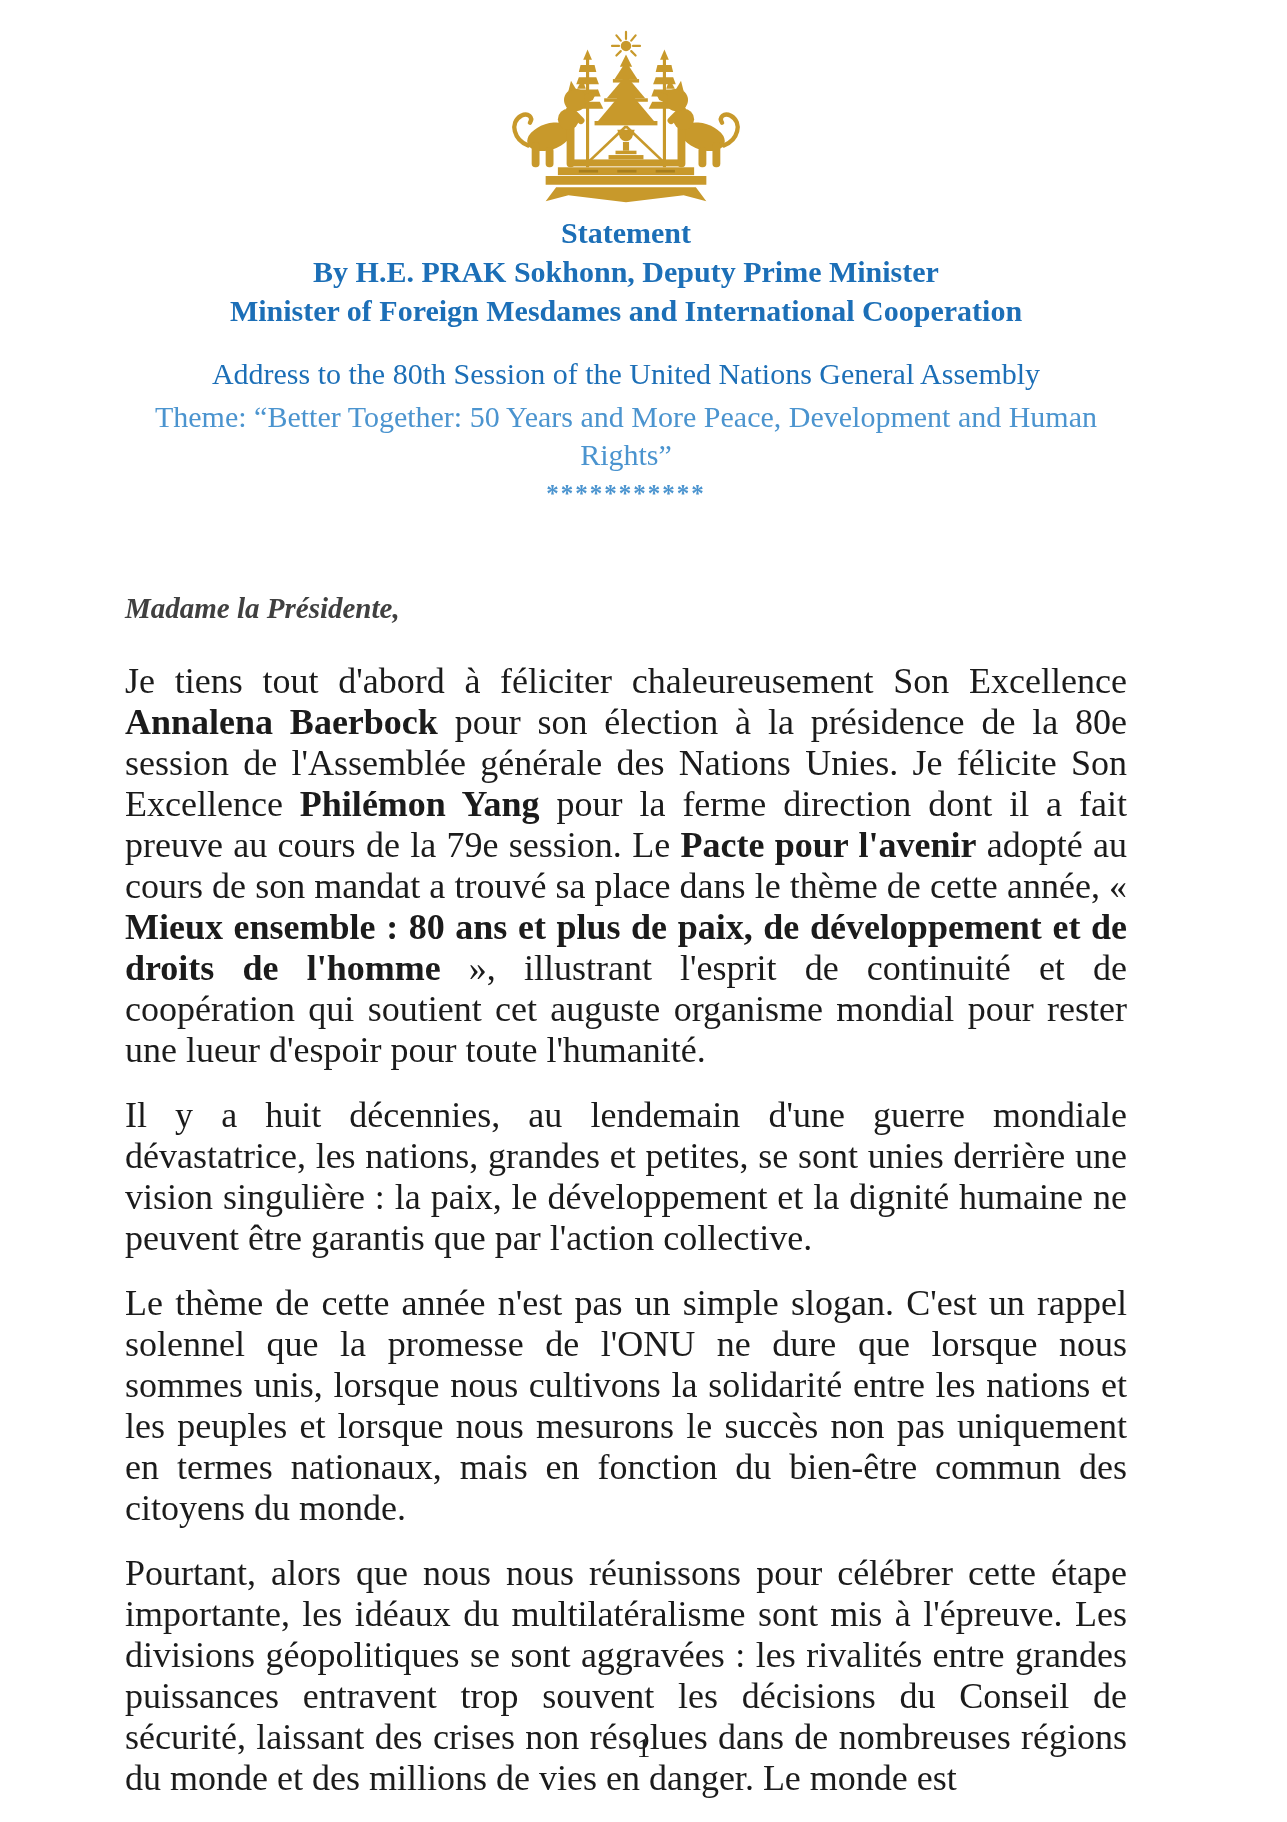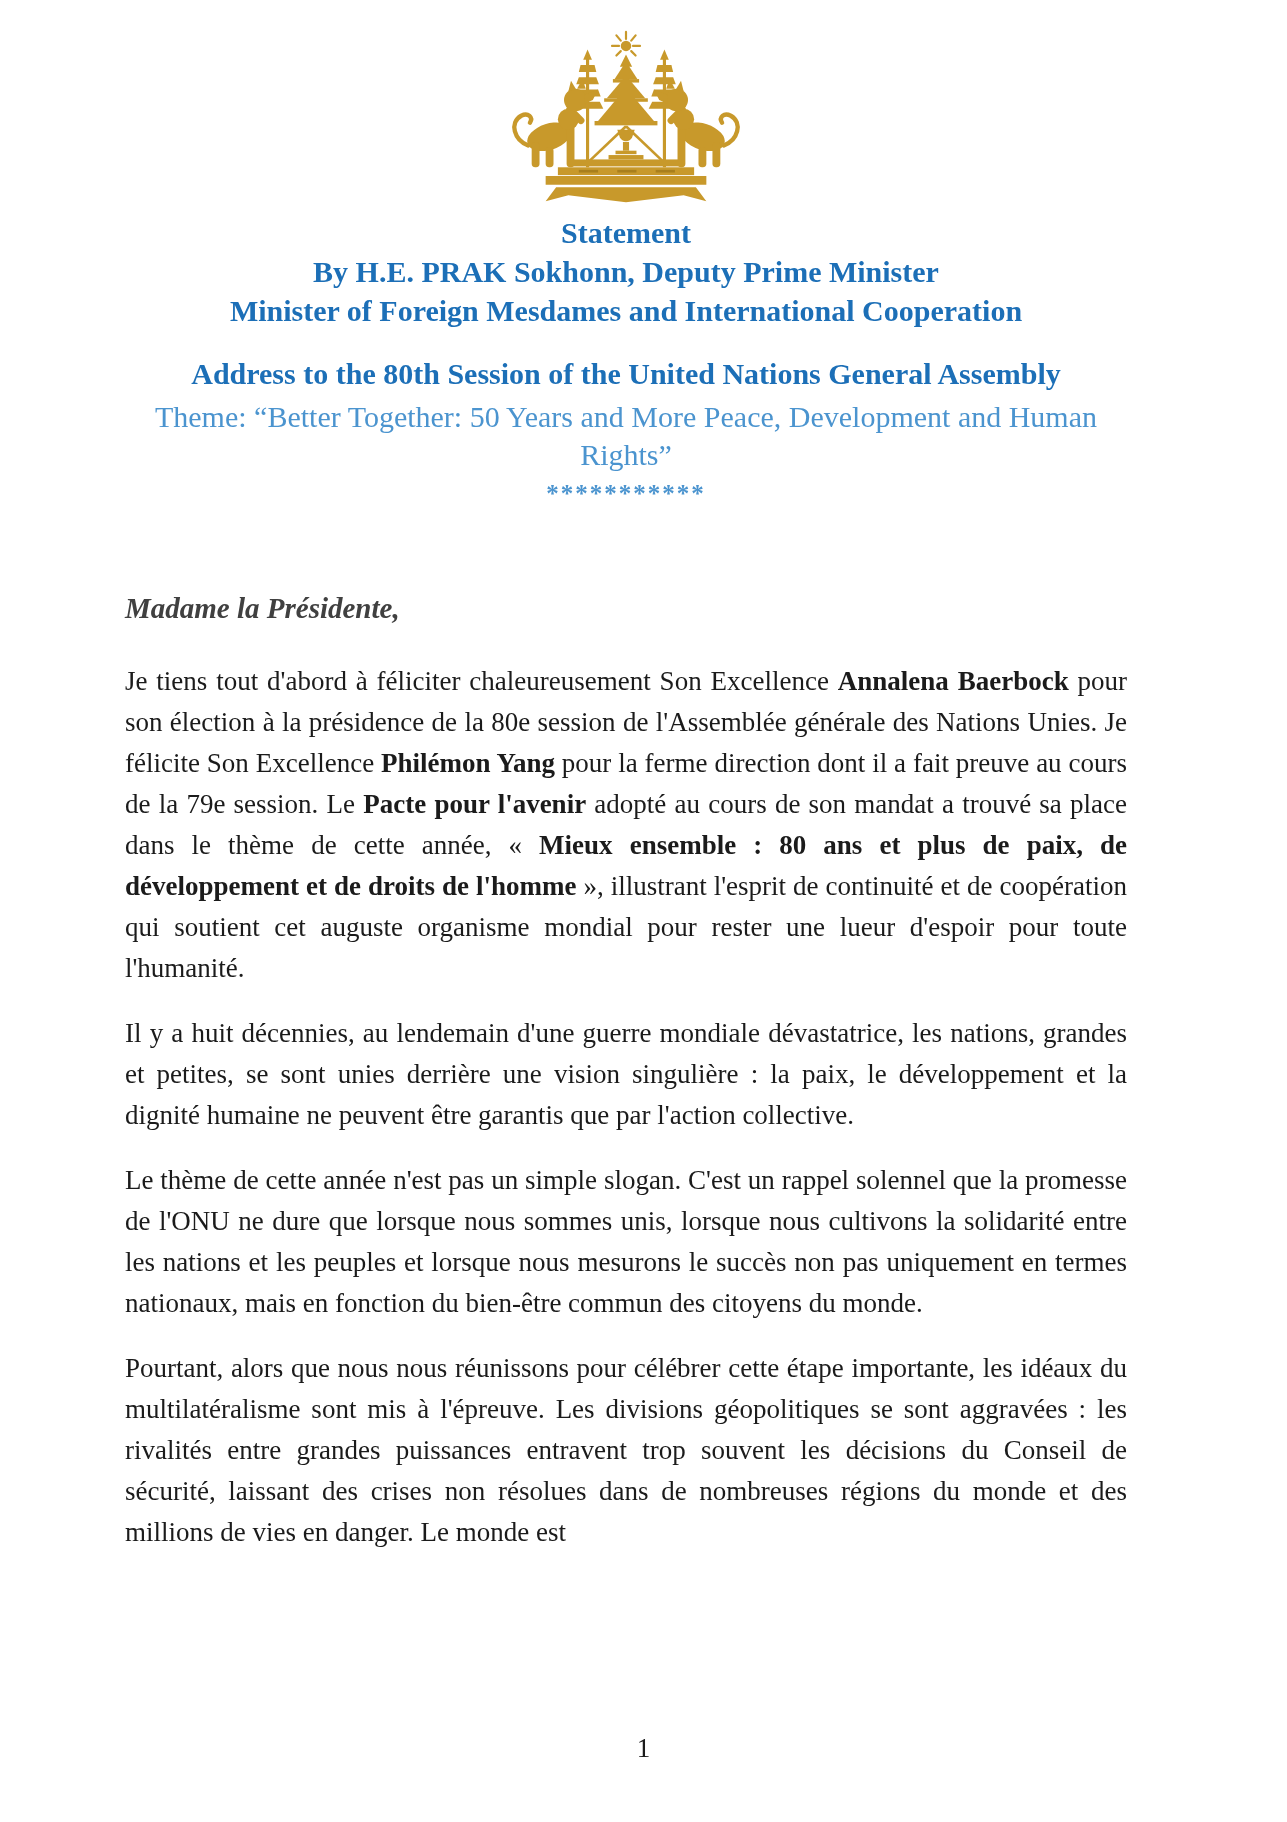--- a/index.html
+++ b/index.html
@@ -14,32 +14,32 @@
   }
   .emblem{display:block;margin:30px auto 0;}
   .gold{fill:#c8992b;}
   .gold-dark{fill:#a87f1d;}
   .title-block{
     margin-top:8px;text-align:center;
     font-weight:bold;color:#1c6fb7;
     font-size:30px;line-height:39px;
   }
   .address-block{margin-top:25px;text-align:center;}
-  .address-line{font-weight:bold;color:#1c6fb7;font-size:30px;line-height:38px;}
+  .address-line{font-weight:normal;color:#1c6fb7;font-size:30px;line-height:38px;}
   .theme-line{color:#4b94cf;font-size:30px;line-height:38px;margin-top:5px;}
   .divider-line{color:#4b94cf;font-size:25px;letter-spacing:2px;line-height:24px;margin-top:8px;font-weight:bold;}
   .salutation{
     margin-top:80px;
     color:#404040;font-weight:bold;font-style:italic;
     font-size:29px;line-height:45px;
   }
   .bodytext p{
     margin:24px 0 0 0;padding:0;
     text-align:justify;
-    font-size:27px;line-height:41px;
+    font-size:36px;line-height:41px;
     color:#1b1b1b;
   }
   .bodytext p:first-child{margin-top:30px;}
   .bodytext b{font-weight:bold;}
   .page-number{
     position:absolute;bottom:58px;left:0;right:0;
     text-align:center;font-size:27px;color:#1b1b1b;
   }
 </style>
 </head>

